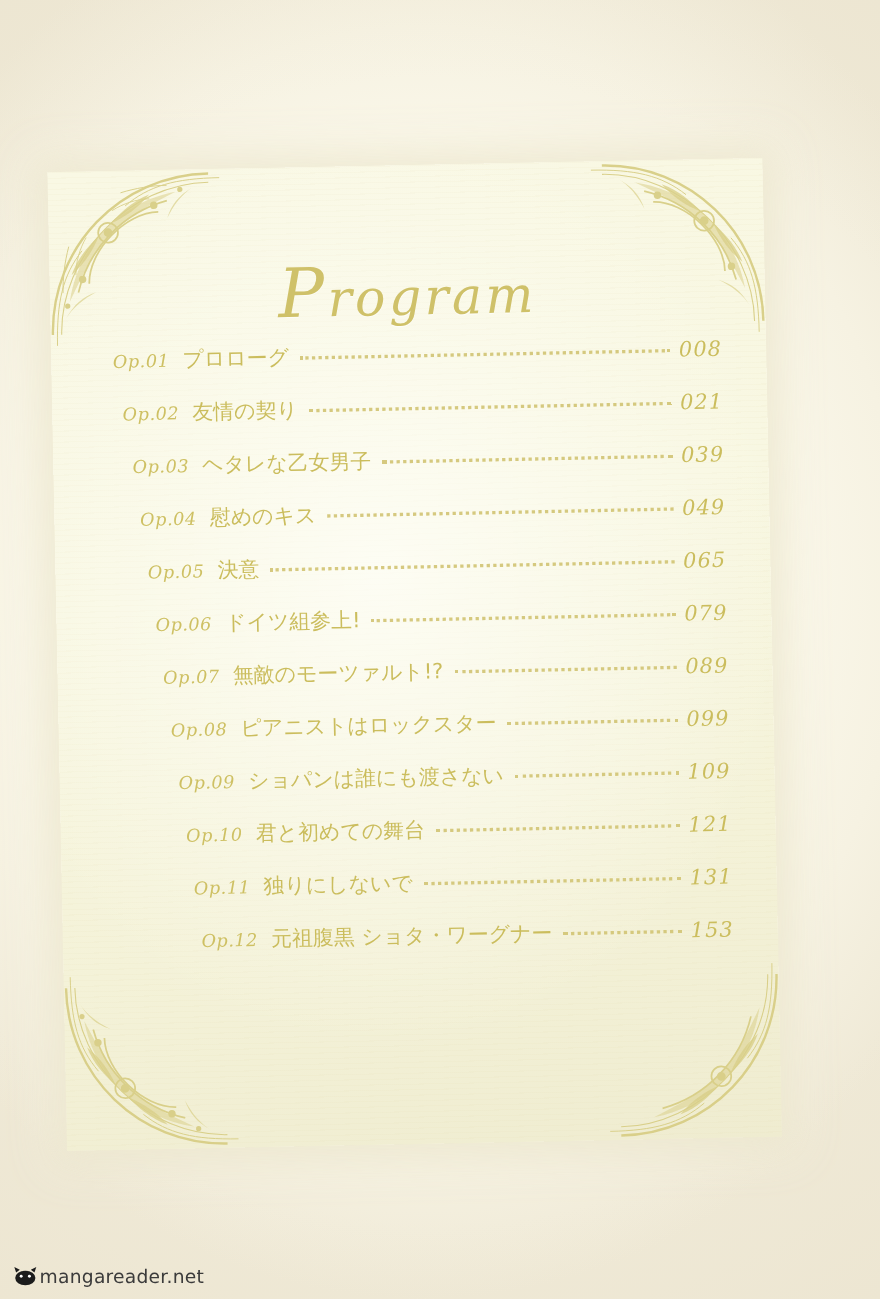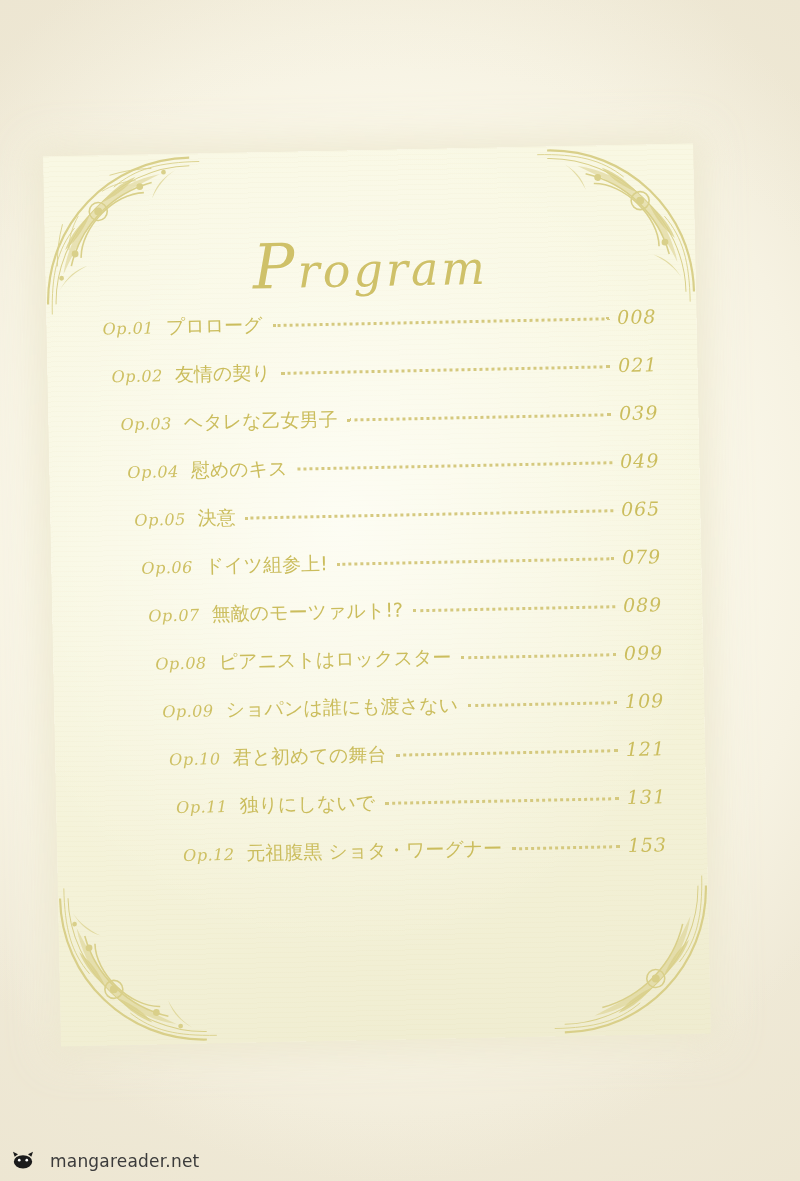--- a/index.html
+++ b/index.html
@@ -158,21 +158,21 @@
   .toc-row:nth-child(11) { margin-left: 64px;  }
   .toc-row:nth-child(12) { margin-left: 70px;  }
 
   
   .watermark {
     position: absolute;
     left: 12px;
     bottom: 10px;
     display: flex;
     align-items: flex-start;
-    gap: 16px;
+    gap: 2px;
     font-family: "DejaVu Sans", sans-serif;
     font-size: 17px;
     color: #3b3b3b;
     letter-spacing: .2px;
   }
   .wm-logo {
     width: 22px; height: 20px;
     color: #1b1b1b;
   }
   .wm-logo svg { width: 100%; height: 100%; display:block; }

